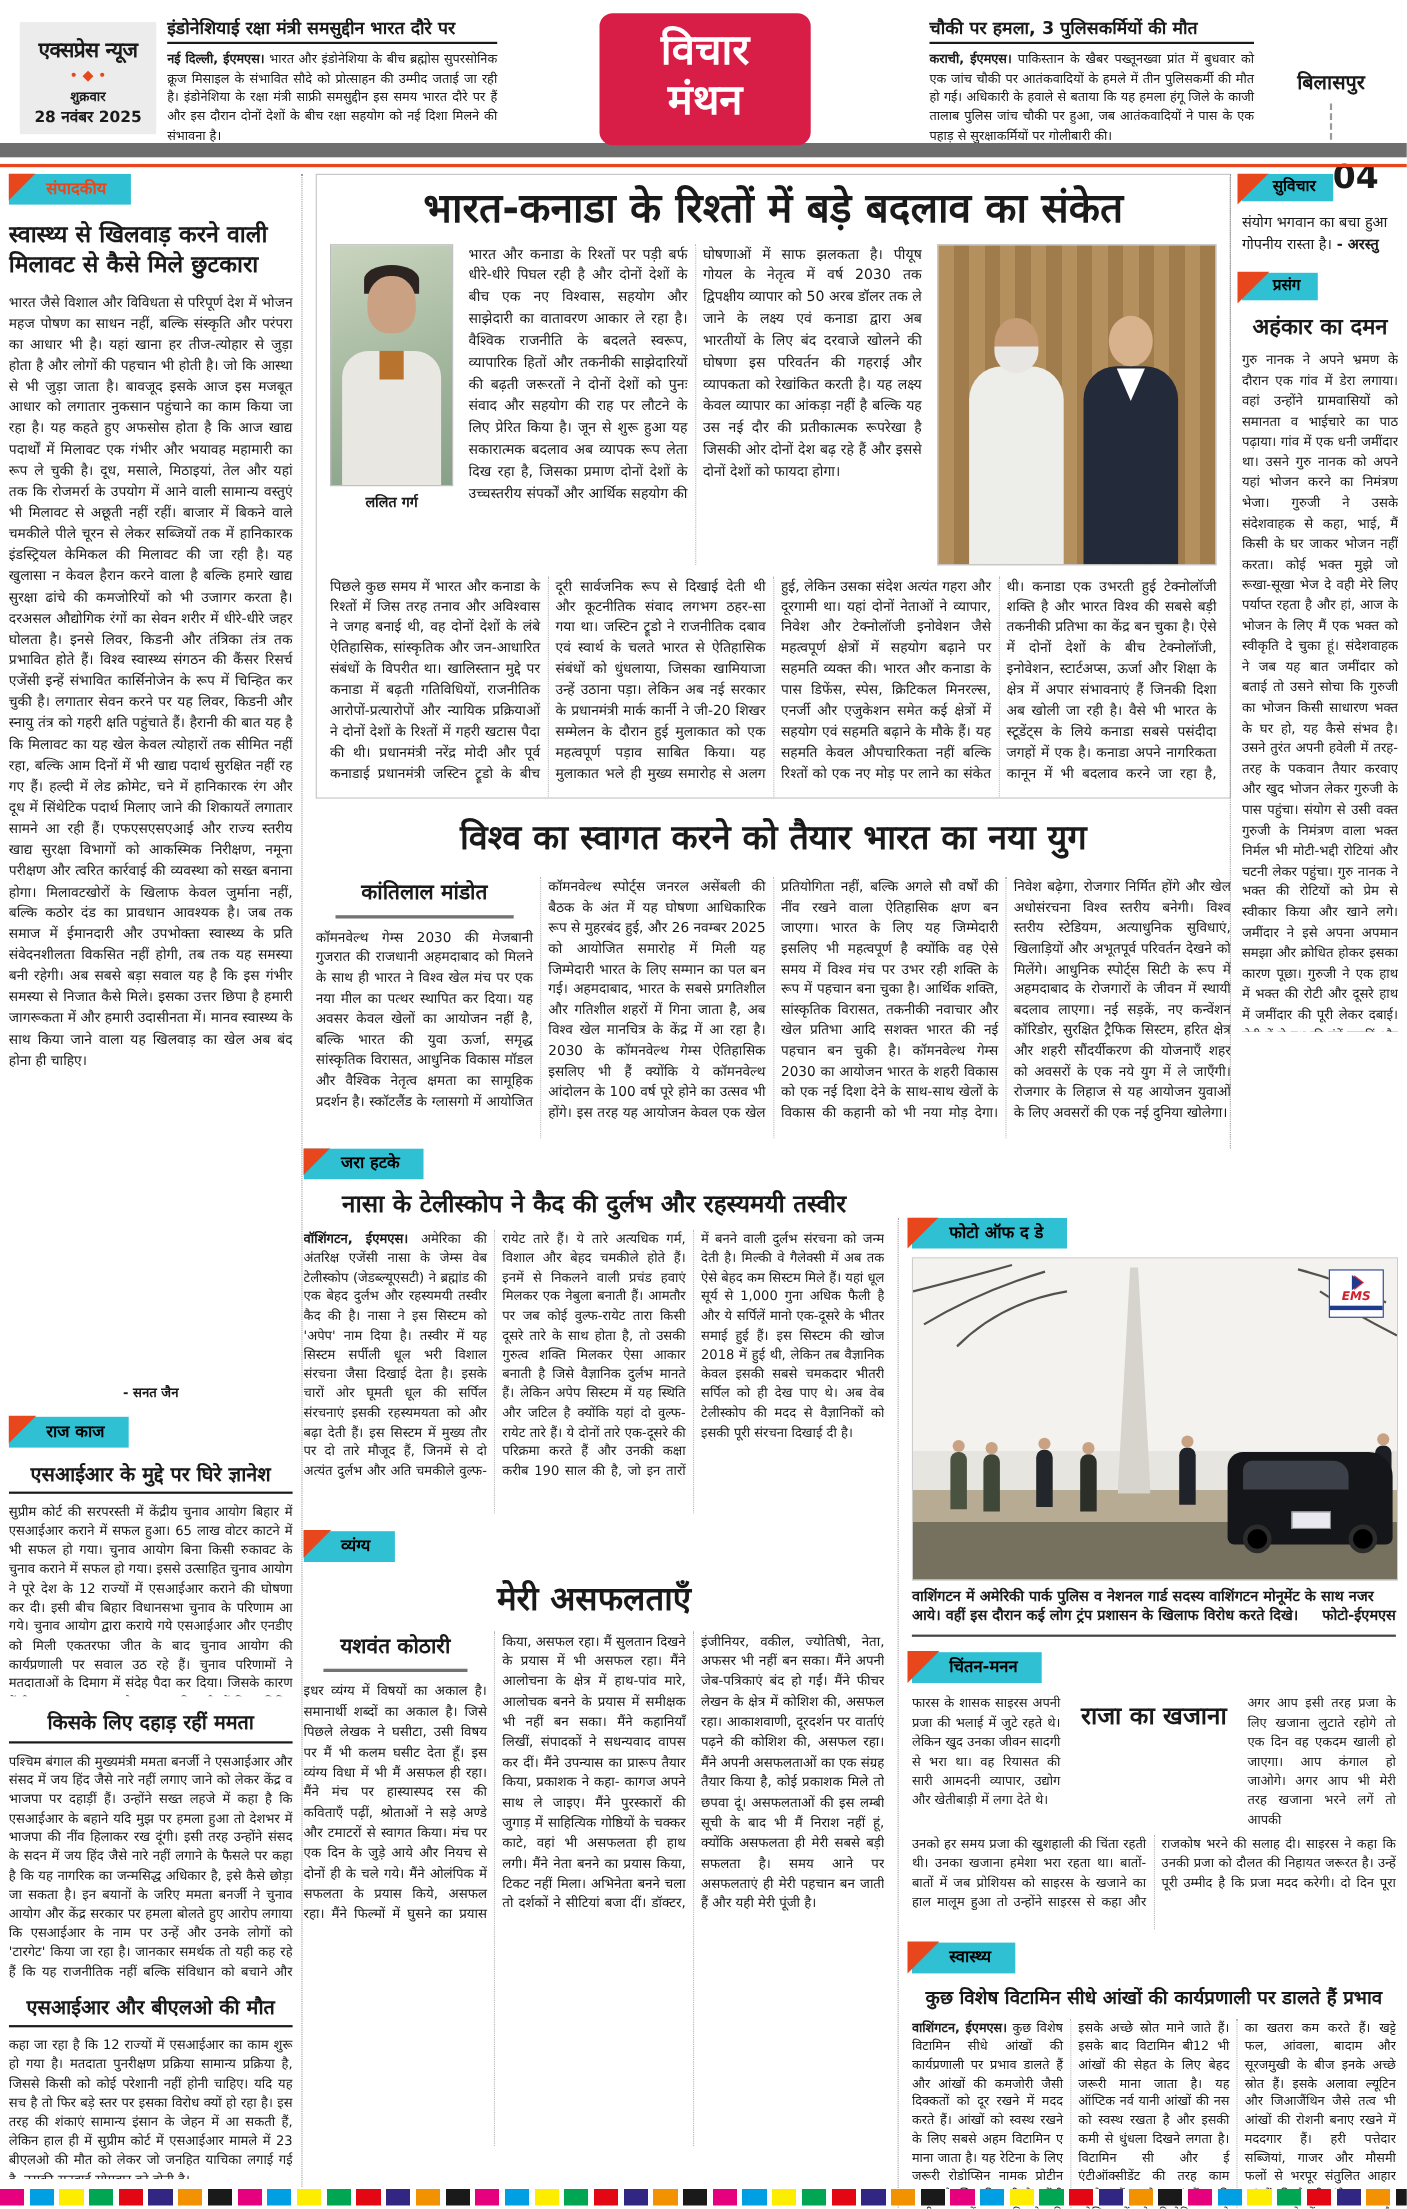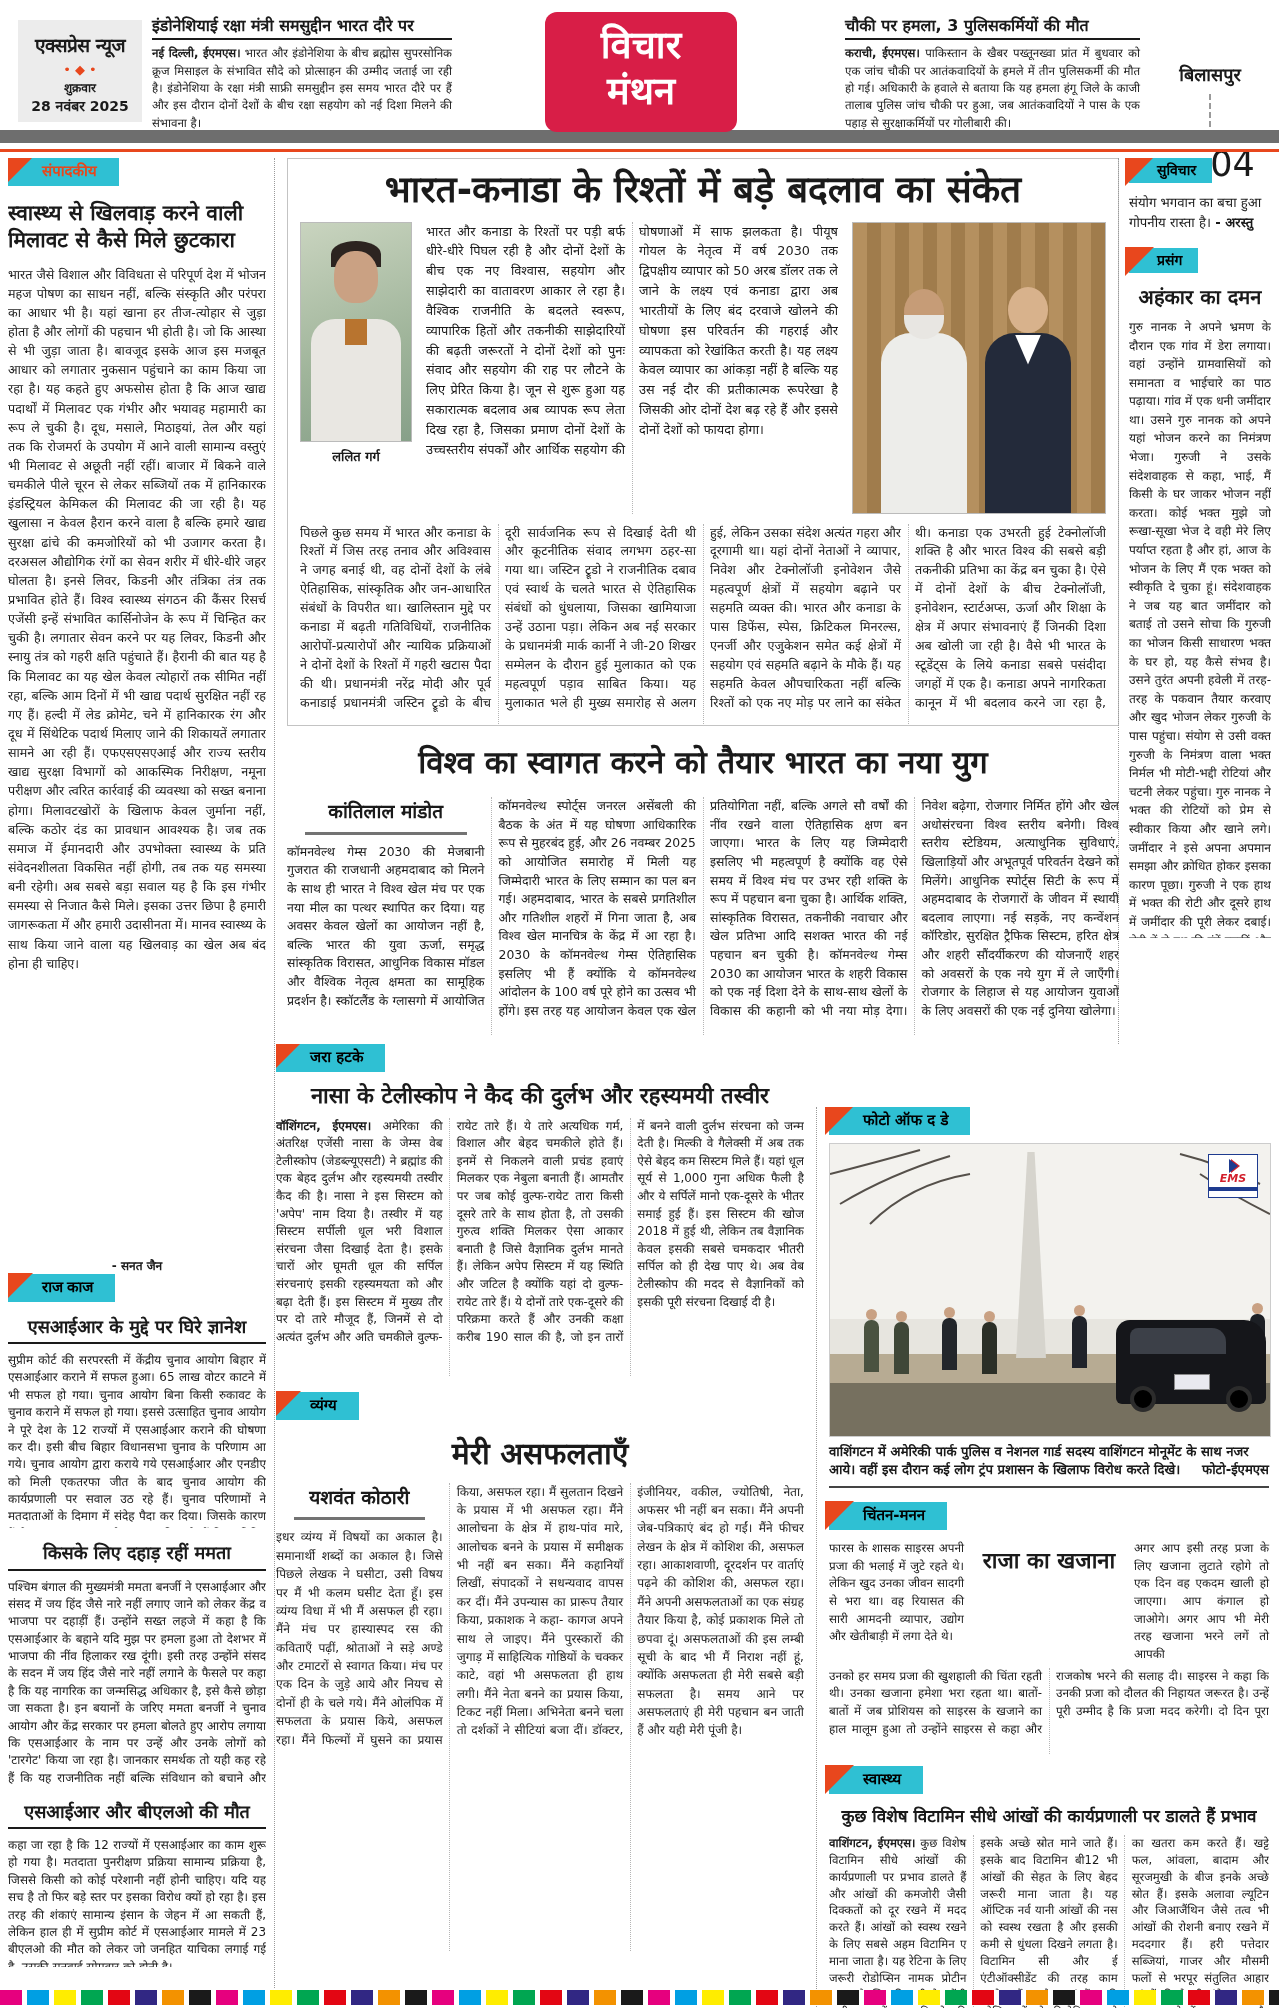--- a/index.html
+++ b/index.html
@@ -17,21 +17,21 @@
   .brief.b1{left:152px;}
   .brief.b2{left:845px;width:295px;}
   .brief-title{font-size:16px;font-weight:800;border-bottom:2.5px solid #1a1a1a;padding-bottom:3px;margin-bottom:5px;line-height:1.2;}
   .brief-body{font-size:11.6px;line-height:1.5;text-align:justify;}
   .brief-body b{font-weight:800;}
   .nameplate{position:absolute;left:545px;top:12px;width:192px;height:120px;background:#d81e47;border-radius:12px;
              color:#fff;text-align:center;font-weight:800;font-size:38px;line-height:1.22;padding-top:10px;box-sizing:border-box;z-index:5;}
   .citybox{position:absolute;left:1148px;top:62px;width:124px;display:flex;align-items:center;gap:8px;flex-direction:column;}
   .city-name{font-size:18px;font-weight:600;}
   .city-divider{border-left:2px dashed #9a9a9a;height:42px;}
-  .page-no{font-size:35px;font-weight:400;margin-left:45px;}
+  .page-no{font-size:30px;font-weight:700;margin-left:45px;}
   .graybar{position:absolute;left:0;top:130px;width:1279px;height:13px;background:#6e6e6e;z-index:1;}
   .orangeline{position:absolute;left:0;top:149px;width:1279px;height:3px;background:#e8471d;z-index:1;}
   
   .seclabel{position:relative;display:inline-block;background:#2fc0d3;color:#000000;font-weight:800;font-size:15px;
             padding:6px 22px 7px 34px;line-height:1;}
   .seclabel::before{content:'';position:absolute;left:-4px;top:-1px;width:0;height:0;
             border-top:29px solid #e8471d;border-right:29px solid transparent;}
   .seclabel.redtext{color:#e8471d;}
   
   .jbody{font-size:12.6px;line-height:1.52;text-align:justify;}
@@ -167,21 +167,21 @@
   <div class="orangeline"></div>
 
   <div class="col-left">
     <div class="seclabel redtext">
       <span>संपादकीय</span>
     </div>
     <div class="edit-headline">स्वास्थ्य से खिलवाड़ करने वाली मिलावट से कैसे मिले छुटकारा</div>
     <div class="jbody edit-body">भारत जैसे विशाल और विविधता से परिपूर्ण देश में भोजन महज पोषण का साधन नहीं, बल्कि संस्कृति और परंपरा का आधार भी है। यहां खाना हर तीज-त्योहार से जुड़ा होता है और लोगों की पहचान भी होती है। जो कि आस्था से भी जुड़ा जाता है। बावजूद इसके आज इस मजबूत आधार को लगातार नुकसान पहुंचाने का काम किया जा रहा है। यह कहते हुए अफसोस होता है कि आज खाद्य पदार्थों में मिलावट एक गंभीर और भयावह महामारी का रूप ले चुकी है। दूध, मसाले, मिठाइयां, तेल और यहां तक कि रोजमर्रा के उपयोग में आने वाली सामान्य वस्तुएं भी मिलावट से अछूती नहीं रहीं। बाजार में बिकने वाले चमकीले पीले चूरन से लेकर सब्जियों तक में हानिकारक इंडस्ट्रियल केमिकल की मिलावट की जा रही है। यह खुलासा न केवल हैरान करने वाला है बल्कि हमारे खाद्य सुरक्षा ढांचे की कमजोरियों को भी उजागर करता है। दरअसल औद्योगिक रंगों का सेवन शरीर में धीरे-धीरे जहर घोलता है। इनसे लिवर, किडनी और तंत्रिका तंत्र तक प्रभावित होते हैं। विश्व स्वास्थ्य संगठन की कैंसर रिसर्च एजेंसी इन्हें संभावित कार्सिनोजेन के रूप में चिन्हित कर चुकी है। लगातार सेवन करने पर यह लिवर, किडनी और स्नायु तंत्र को गहरी क्षति पहुंचाते हैं। हैरानी की बात यह है कि मिलावट का यह खेल केवल त्योहारों तक सीमित नहीं रहा, बल्कि आम दिनों में भी खाद्य पदार्थ सुरक्षित नहीं रह गए हैं। हल्दी में लेड क्रोमेट, चने में हानिकारक रंग और दूध में सिंथेटिक पदार्थ मिलाए जाने की शिकायतें लगातार सामने आ रही हैं। एफएसएसएआई और राज्य स्तरीय खाद्य सुरक्षा विभागों को आकस्मिक निरीक्षण, नमूना परीक्षण और त्वरित कार्रवाई की व्यवस्था को सख्त बनाना होगा। मिलावटखोरों के खिलाफ केवल जुर्माना नहीं, बल्कि कठोर दंड का प्रावधान आवश्यक है। जब तक समाज में ईमानदारी और उपभोक्ता स्वास्थ्य के प्रति संवेदनशीलता विकसित नहीं होगी, तब तक यह समस्या बनी रहेगी। अब सबसे बड़ा सवाल यह है कि इस गंभीर समस्या से निजात कैसे मिले। इसका उत्तर छिपा है हमारी जागरूकता में और हमारी उदासीनता में। मानव स्वास्थ्य के साथ किया जाने वाला यह खिलवाड़ का खेल अब बंद होना ही चाहिए।</div>
     <div class="edit-sig">- सनत जैन</div>
 
-    <div style="font-family:Liberation Serif, serif;">
+    <div style="margin-top:14px;">
       <div class="seclabel">
         <span>राज काज</span>
       </div>
     </div>
     <div class="rk-head hl-underline">एसआईआर के मुद्दे पर घिरे ज्ञानेश</div>
     <div class="rk-body" style="max-height:176px;">सुप्रीम कोर्ट की सरपरस्ती में केंद्रीय चुनाव आयोग बिहार में एसआईआर कराने में सफल हुआ। 65 लाख वोटर काटने में भी सफल हो गया। चुनाव आयोग बिना किसी रुकावट के चुनाव कराने में सफल हो गया। इससे उत्साहित चुनाव आयोग ने पूरे देश के 12 राज्यों में एसआईआर कराने की घोषणा कर दी। इसी बीच बिहार विधानसभा चुनाव के परिणाम आ गये। चुनाव आयोग द्वारा कराये गये एसआईआर और एनडीए को मिली एकतरफा जीत के बाद चुनाव आयोग की कार्यप्रणाली पर सवाल उठ रहे हैं। चुनाव परिणामों ने मतदाताओं के दिमाग में संदेह पैदा कर दिया। जिसके कारण केंद्रीय चुनाव आयुक्त ज्ञानेश कुमार की मुसीबतें दिन प्रतिदिन बढ़ रही हैं। चुनाव आयोग की गड़बड़ी एक-एक करके सामने आ रही हैं। अब तो न्यायपालिका की भी नाराजी देखने को मिलने लगी है।</div>
     <div class="rk-head hl-underline">किसके लिए दहाड़ रहीं ममता</div>
     <div class="rk-body" style="max-height:208px;">पश्चिम बंगाल की मुख्यमंत्री ममता बनर्जी ने एसआईआर और संसद में जय हिंद जैसे नारे नहीं लगाए जाने को लेकर केंद्र व भाजपा पर दहाड़ीं हैं। उन्होंने सख्त लहजे में कहा है कि एसआईआर के बहाने यदि मुझ पर हमला हुआ तो देशभर में भाजपा की नींव हिलाकर रख दूंगी। इसी तरह उन्होंने संसद के सदन में जय हिंद जैसे नारे नहीं लगाने के फैसले पर कहा है कि यह नागरिक का जन्मसिद्ध अधिकार है, इसे कैसे छोड़ा जा सकता है। इन बयानों के जरिए ममता बनर्जी ने चुनाव आयोग और केंद्र सरकार पर हमला बोलते हुए आरोप लगाया कि एसआईआर के नाम पर उन्हें और उनके लोगों को 'टारगेट' किया जा रहा है। जानकार समर्थक तो यही कह रहे हैं कि यह राजनीतिक नहीं बल्कि संविधान को बचाने और जनता की भलाई के लिए ममता की दहाड़ है, भाजपा और उनके सहयोगी जो चाहें कहें।</div>
     <div class="rk-head hl-underline">एसआईआर और बीएलओ की मौत</div>
     <div class="rk-body" style="max-height:130px;">कहा जा रहा है कि 12 राज्यों में एसआईआर का काम शुरू हो गया है। मतदाता पुनरीक्षण प्रक्रिया सामान्य प्रक्रिया है, जिससे किसी को कोई परेशानी नहीं होनी चाहिए। यदि यह सच है तो फिर बड़े स्तर पर इसका विरोध क्यों हो रहा है। इस तरह की शंकाएं सामान्य इंसान के जेहन में आ सकती हैं, लेकिन हाल ही में सुप्रीम कोर्ट में एसआईआर मामले में 23 बीएलओ की मौत को लेकर जो जनहित याचिका लगाई गई है, उसकी सुनवाई सोमवार को होनी है।</div>

